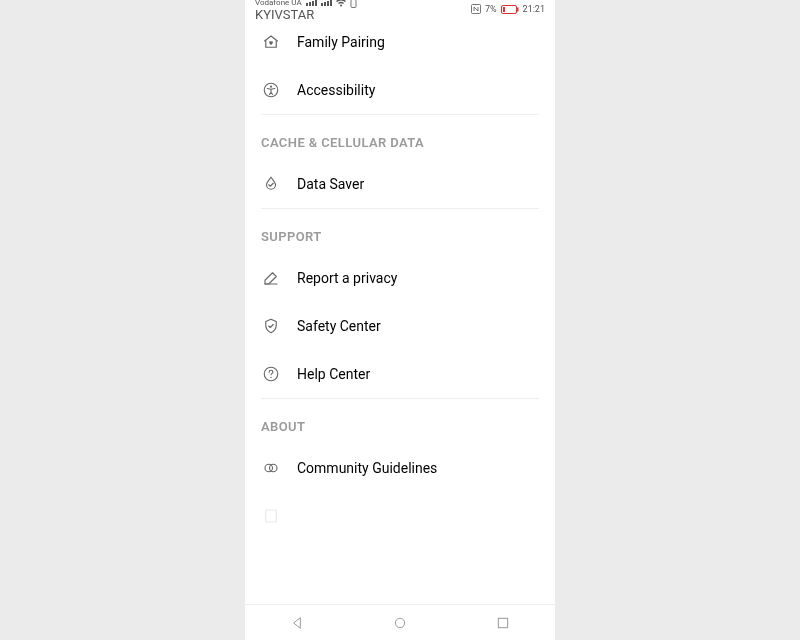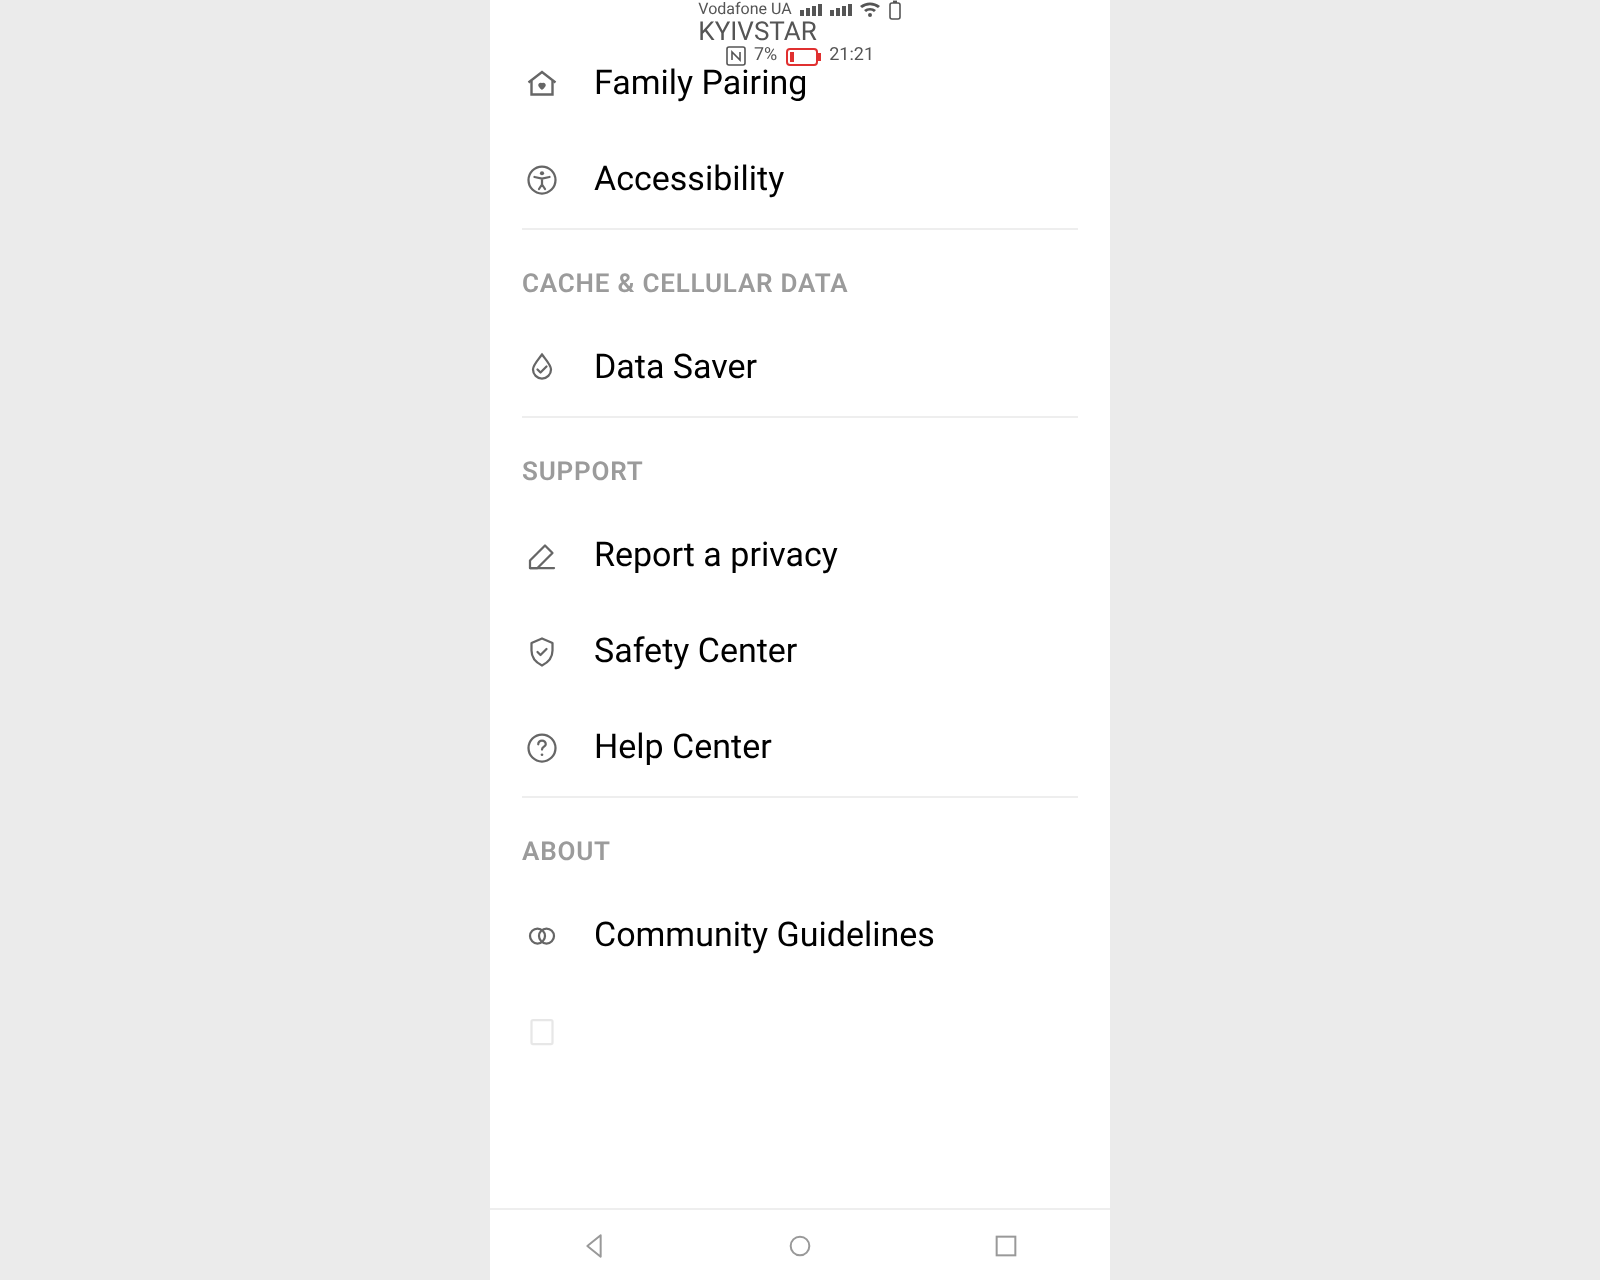--- a/index.html
+++ b/index.html
@@ -22,21 +22,20 @@
       flex-direction: column;
     }
     .status-bar {
       height: 18px;
       display: flex;
       align-items: center;
       justify-content: space-between;
       padding: 0 10px;
       font-size: 8px;
       color: #555;
-      flex-direction: column;
     }
     .status-left { display: flex; flex-direction: column; line-height: 1; }
     .status-left .carrier-row { display: flex; align-items: center; gap: 4px; }
     .status-right { display: flex; align-items: center; gap: 4px; font-size: 9px; }
     .sig { display: inline-flex; align-items: flex-end; gap: 1px; }
     .sig span { width: 2px; background: #555; }
     .sig span:nth-child(1){height:3px} .sig span:nth-child(2){height:4px}
     .sig span:nth-child(3){height:5px} .sig span:nth-child(4){height:6px}
 
     .header {
@@ -59,21 +58,21 @@
       text-transform: uppercase;
     }
     .row {
       display:flex;
       align-items:center;
       padding: 14px 16px;
       cursor:pointer;
       gap: 16px;
     }
     .row .icon { width:20px; height:20px; display:flex; align-items:center; justify-content:center; color:#666; flex-shrink:0;}
-    .row .label { font-size: 17px; color:#000; }
+    .row .label { font-size: 14px; color:#000; }
     .nav-bar {
       height: 36px;
       border-top: 1px solid #eee;
       display:flex;
       align-items:center;
       justify-content: space-around;
       color:#888;
     }
     .nav-bar .nbtn { width:24px; height:24px; display:flex; align-items:center; justify-content:center; cursor:pointer;}
     svg { display:block; }

